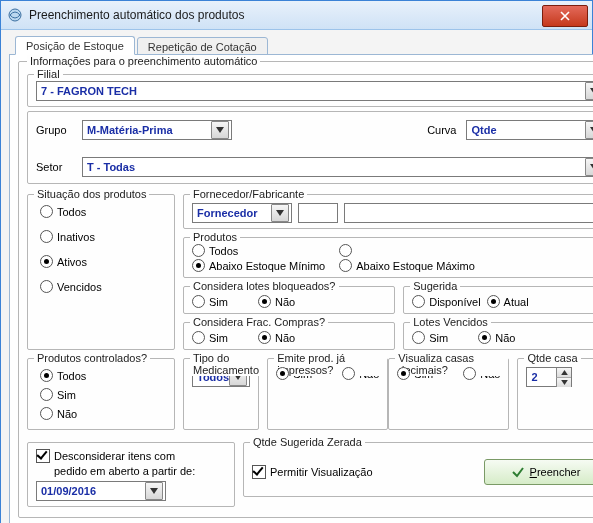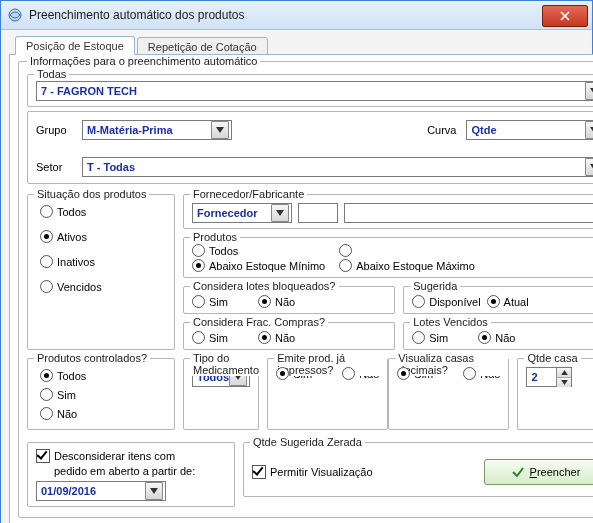--- a/index.html
+++ b/index.html
@@ -217,21 +217,21 @@
           <div class="tab active"><span>Posição de Estoque</span></div>
           <div class="tab"><span>Repetição de Cotação</span></div>
         </div>
 
         <div class="tab-body">
 
           <div class="groupbox">
             <span class="legend">Informações para o preenchimento automático</span>
 
             <div class="inner-group">
-              <span class="legend">Todas</span>
+              <span class="legend">Filial</span>
               <div class="select" style="width:100%;">
                 <span class="sel-text">7 - FAGRON TECH</span>
                 <span class="dd">
                     <svg viewBox="0 0 8 6">
                       <path d="M0 0 L8 0 L4 6 Z" fill="#333"></path>
                     </svg>
                   </span>
               </div>
             </div>
 
@@ -272,27 +272,27 @@
 
             <div style="display:flex; gap:8px;justify-content:flex-end;">
 
               <div class="inner-group" style="width:130px;">
                 <span class="legend">Situação dos produtos</span>
                 <div class="vcol">
                   <label class="radio">
                       <span class="bullet"></span>
                       <span>Todos</span>
                     </label>
+                  <label class="radio">
+                      <span class="bullet"></span>
+                      <span>Inativos</span>
+                    </label>
                   <label class="radio sel">
                       <span class="bullet"></span>
                       <span>Ativos</span>
-                    </label>
-                  <label class="radio">
-                      <span class="bullet"></span>
-                      <span>Inativos</span>
                     </label>
                   <label class="radio">
                       <span class="bullet"></span>
                       <span>Vencidos</span>
                     </label>
                 </div>
               </div>
 
               <div style="flex:1; display:flex; flex-direction:column;">
 

